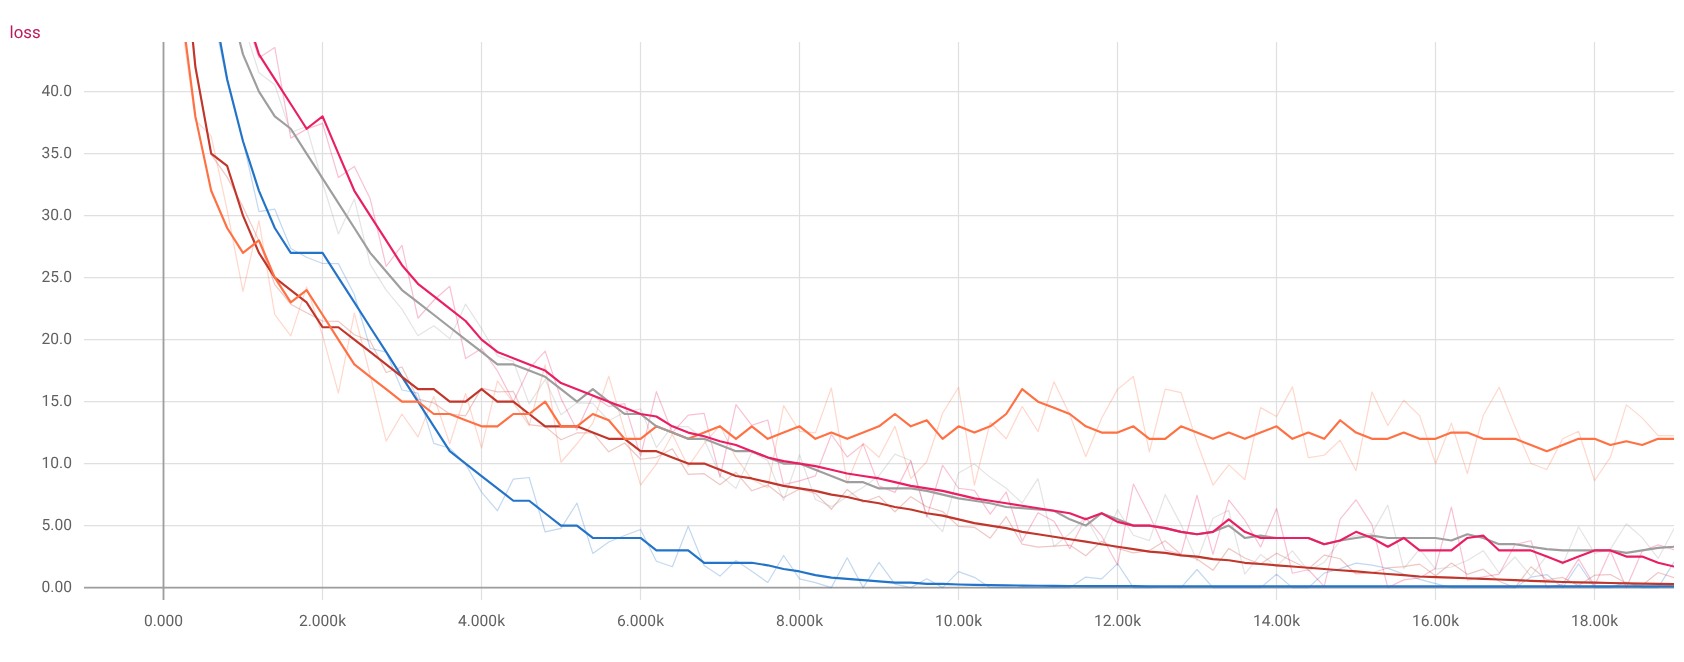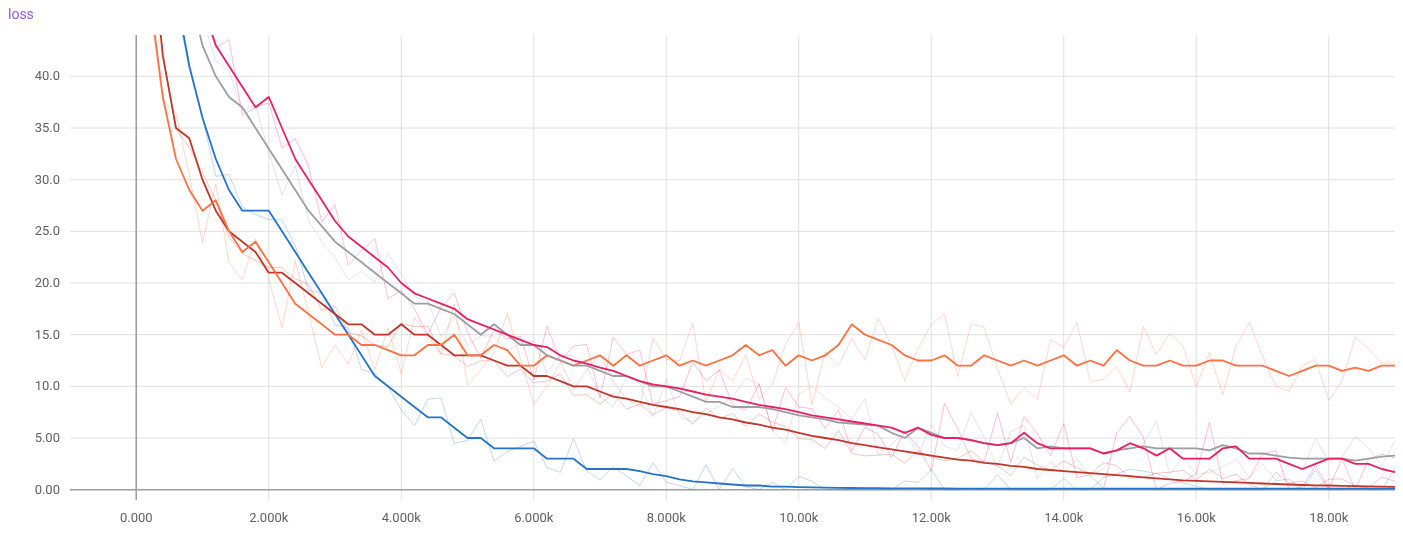--- a/index.html
+++ b/index.html
@@ -11,23 +11,23 @@
   }
   .wrap {
     position: relative;
     width: 1403px;
     height: 552px;
     overflow: hidden;
   }
   .title {
     position: absolute;
     left: 8px;
-    top: 6px;
+    top: 20px;
     font-size: 14px;
-    color: #8b5cf6;
+    color: #be185d;
   }
   svg {
     display: block;
   }
   .grid line {
     stroke: #e0e0e0;
     stroke-width: 1;
   }
   .axis-zero line {
     stroke: #9e9e9e;

